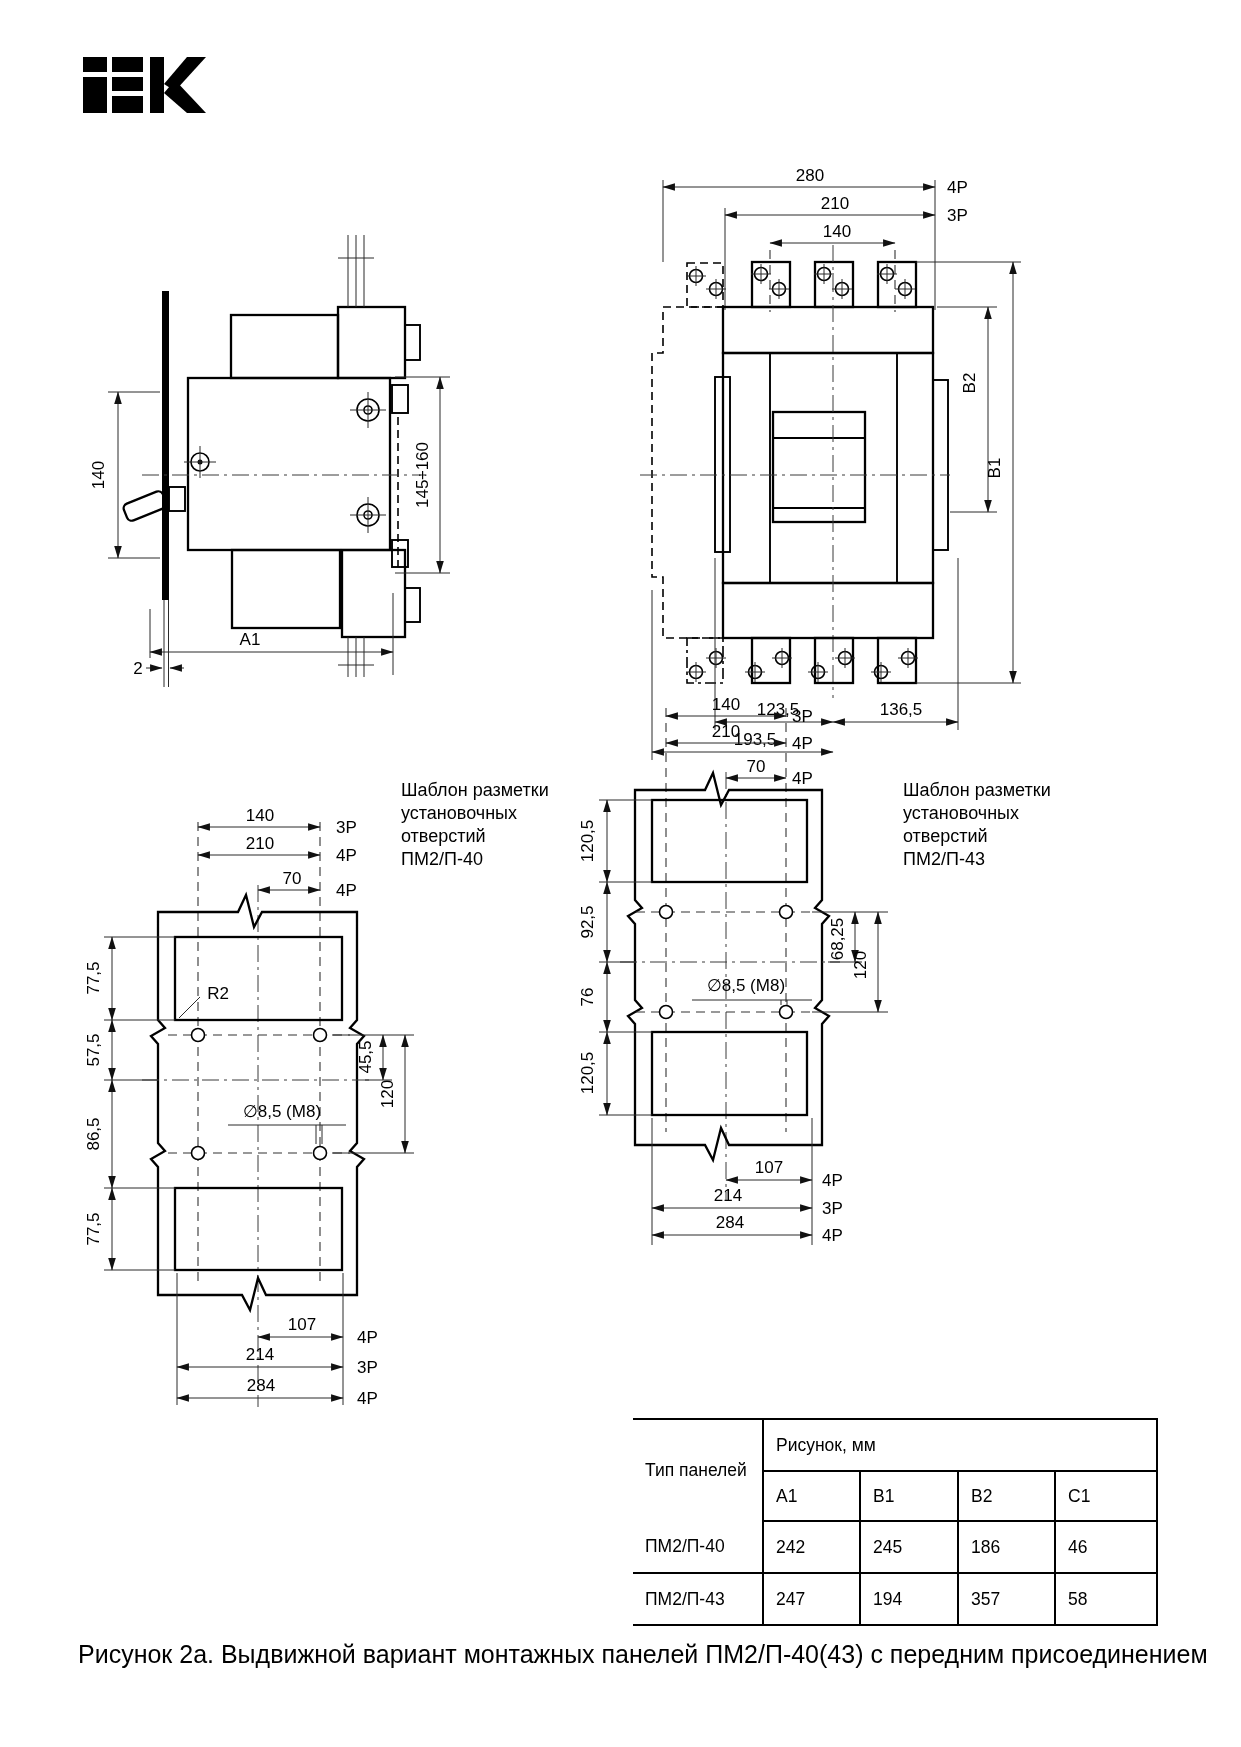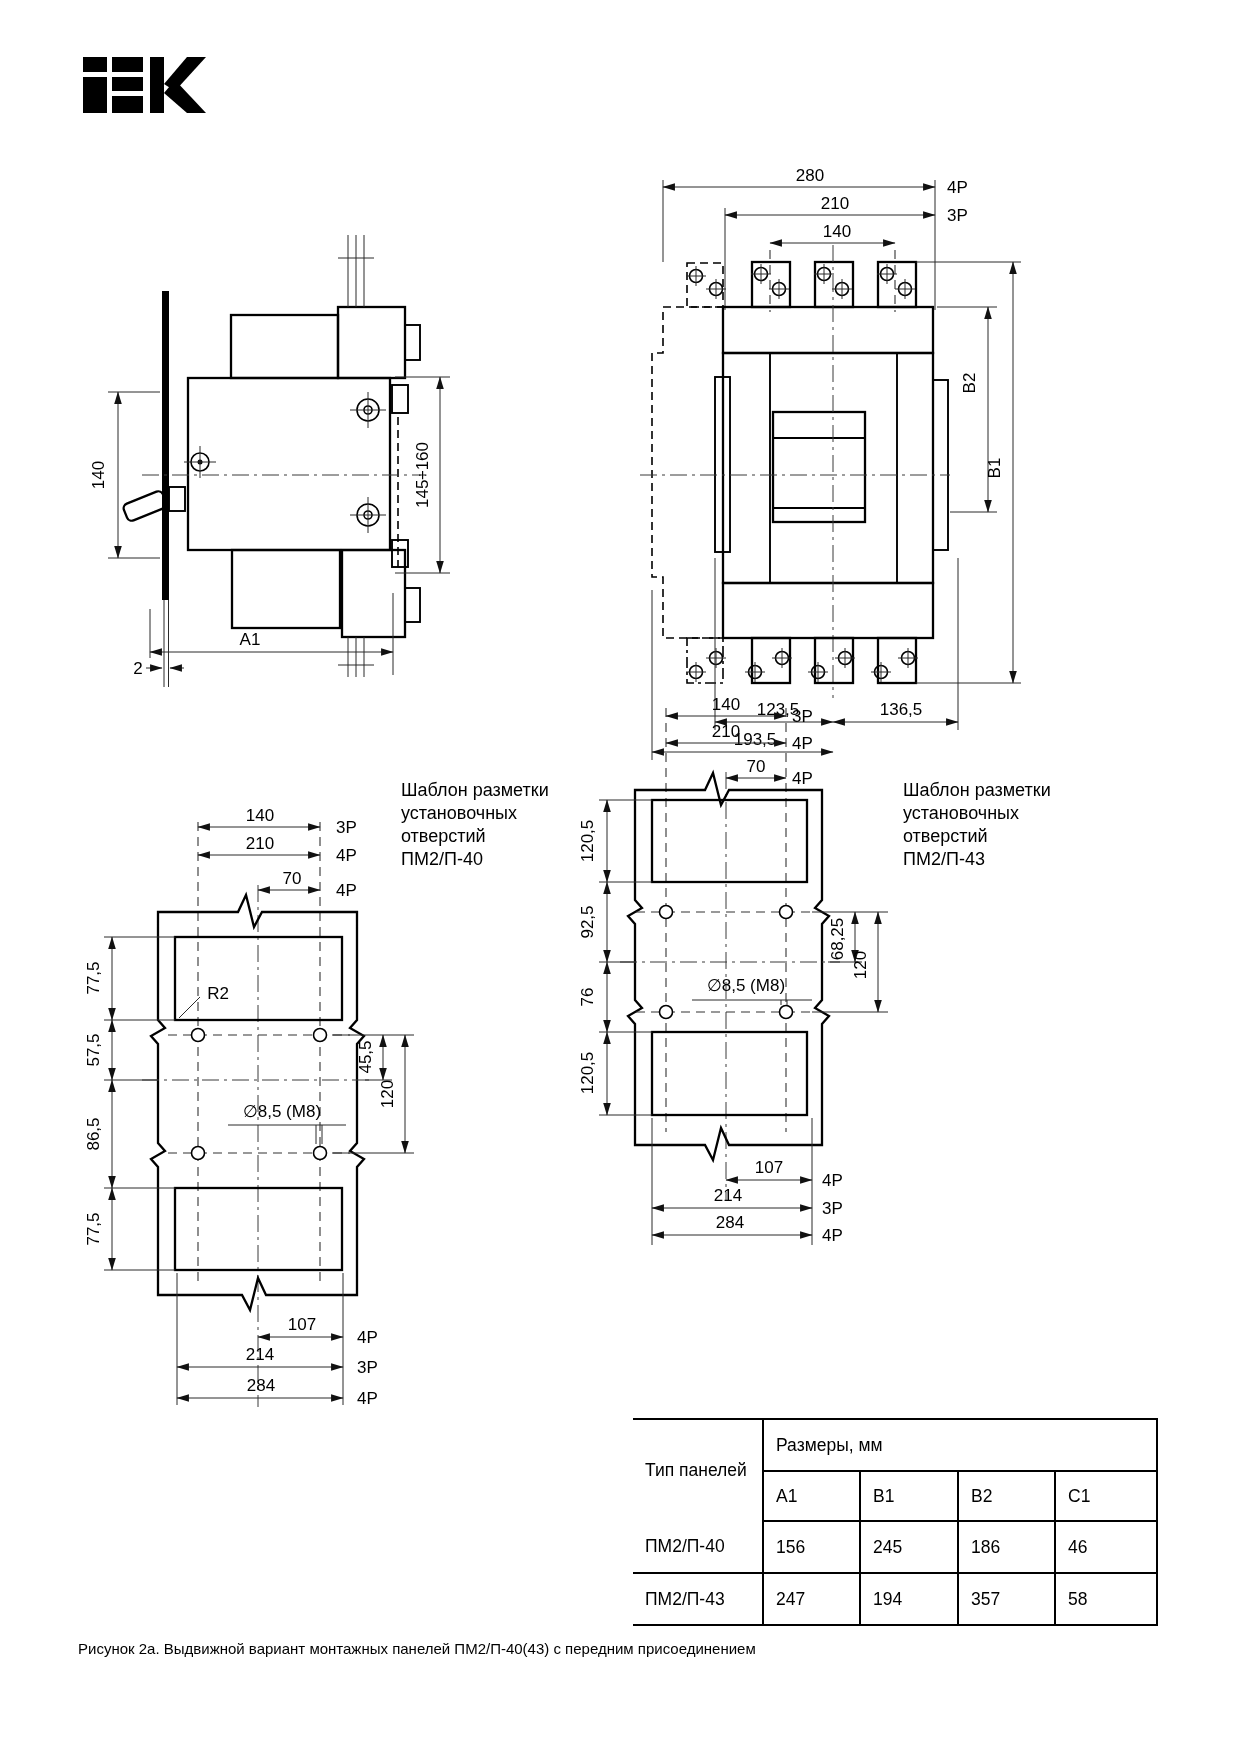--- a/index.html
+++ b/index.html
@@ -26,21 +26,21 @@
              border-top:2.5px solid #000;border-bottom:2.5px solid #000;border-right:2px solid #000;
              font-size:17.5px;}
   table.dims td{padding:0 0 0 12px;vertical-align:middle;}
   td.c-name{width:117px;border-right:2px solid #000;}
   td.c-sizes{border-bottom:2px solid #000;padding-left:30px;height:50px;}
   tr.r2 td{height:48px;border-bottom:2px solid #000;}
   tr.rowdata td{height:50px;}
   tr.rowdata{border-bottom:2px solid #000;}
   td.w1{width:83px;} td.w2{width:84px;} td.w3{width:83px;} td.w4{width:88px;margin-left:46px;}
   td.vline{border-left:2px solid #000;}
-  .caption{position:absolute;left:78px;top:1640px;width:1140px;font-size:15px;}
+  .caption{position:absolute;left:78px;top:1640px;width:1140px;font-size:25px;}
 </style>
 </head>
 <body>
 
 <div class="page">
 
   <svg style="left:75px;top:50px" width="135" height="70" viewBox="0 0 135 70">
     <title>IEK</title>
     <g fill="#000" stroke="none">
       <rect x="8" y="7" width="24" height="15"></rect>
@@ -415,31 +415,31 @@
     <div>Шаблон разметки</div>
     <div>установочных</div>
     <div>отверстий</div>
     <div>ПМ2/П-43</div>
   </div>
 
   <table class="dims">
     <tbody>
         <tr class="r1">
       <td class="c-name" rowspan="2">Тип панелей</td>
-      <td class="c-sizes" colspan="4">Размеры, мм</td>
+      <td class="c-sizes" colspan="4">Рисунок, мм</td>
     </tr>
     <tr class="r2">
       <td class="w1">A1</td>
       <td class="w2 vline">B1</td>
       <td class="w3 vline">B2</td>
       <td class="w4 vline">C1</td>
     </tr>
     <tr class="rowdata">
       <td class="c-name">ПМ2/П-40</td>
-      <td class="w1">156</td>
+      <td class="w1">242</td>
       <td class="w2 vline">245</td>
       <td class="w3 vline">186</td>
       <td class="w4 vline">46</td>
     </tr>
     <tr class="rowdata">
       <td class="c-name">ПМ2/П-43</td>
       <td class="w1">247</td>
       <td class="w2 vline">194</td>
       <td class="w3 vline">357</td>
       <td class="w4 vline">58</td>

